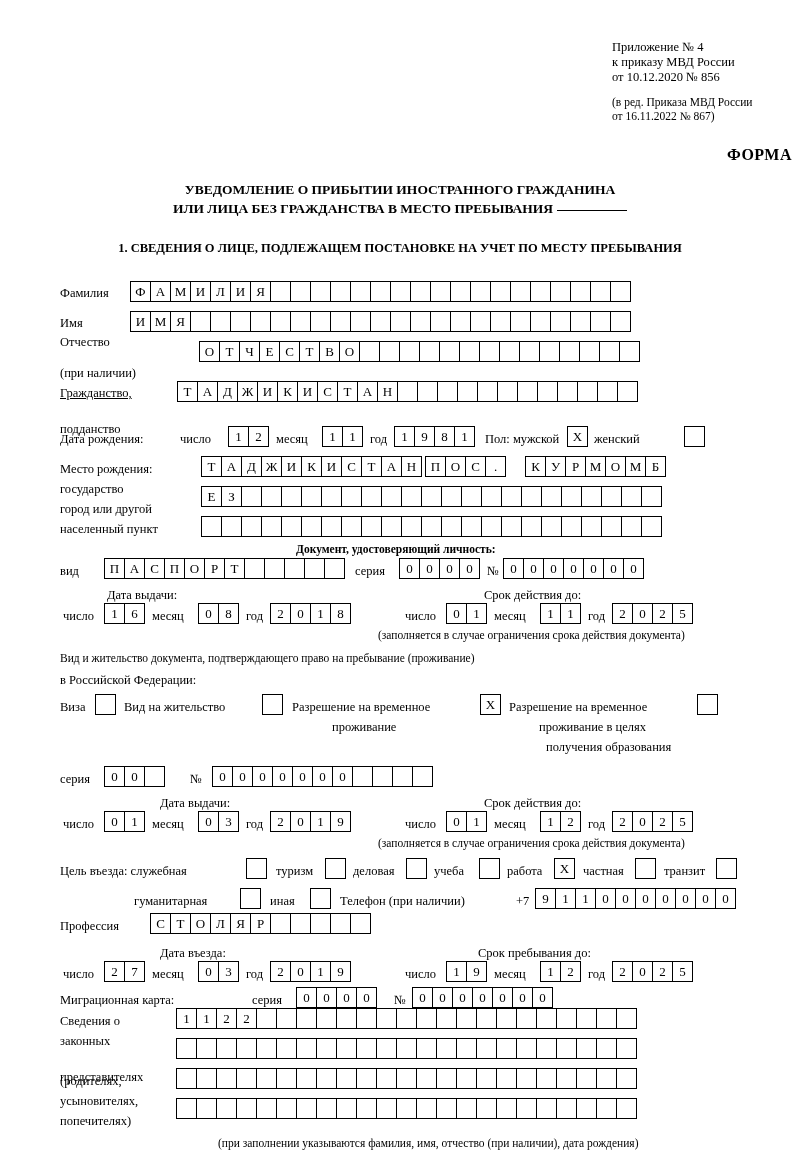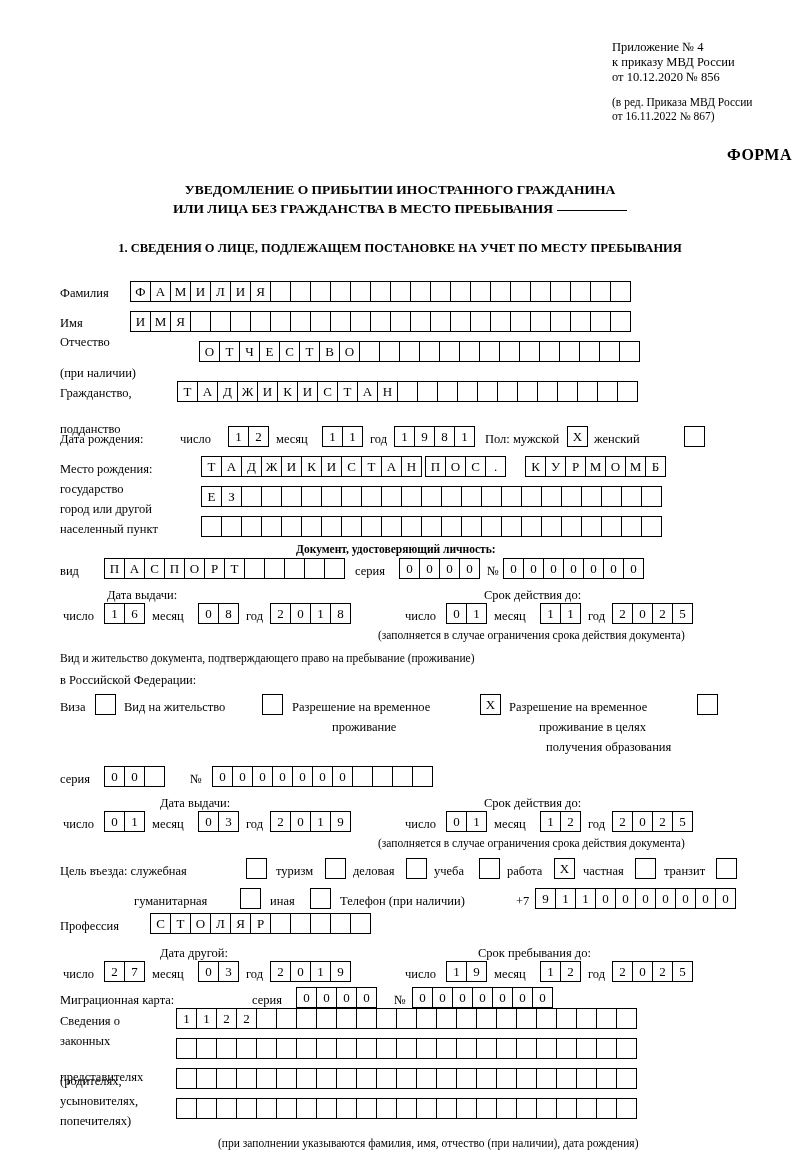--- a/index.html
+++ b/index.html
@@ -161,21 +161,21 @@
       <div class="cell"></div>
       <div class="cell"></div>
       <div class="cell"></div>
       <div class="cell"></div>
       <div class="cell"></div>
       <div class="cell"></div>
       <div class="cell"></div>
       <div class="cell"></div>
     </div>
 
-  <div class="t" style="left:60px;top:386px;">Гражданство,</div>
+  <div class="t" style="left:60px;top:386px;text-decoration:underline;">Гражданство,</div>
   <div class="t" style="left:60px;top:422px;">подданство</div>
   <div class="cells" id="c-citz" style="left:177px;top:381px;">
       <div class="cell">Т</div>
       <div class="cell">А</div>
       <div class="cell">Д</div>
       <div class="cell">Ж</div>
       <div class="cell">И</div>
       <div class="cell">К</div>
       <div class="cell">И</div>
       <div class="cell">С</div>
@@ -497,21 +497,21 @@
       <div class="cell">Л</div>
       <div class="cell">Я</div>
       <div class="cell">Р</div>
       <div class="cell"></div>
       <div class="cell"></div>
       <div class="cell"></div>
       <div class="cell"></div>
       <div class="cell"></div>
     </div>
 
-  <div class="t" style="left:160px;top:946px;">Дата другой:</div>
+  <div class="t" style="left:160px;top:946px;">Дата въезда:</div>
   <div class="t" style="left:478px;top:946px;">Срок пребывания до:</div>
 
   <div class="t" style="left:63px;top:967px;">число</div>
   <div class="cells" id="c-eday" style="left:104px;top:961px;">
       <div class="cell">2</div>
       <div class="cell">7</div>
     </div>
   <div class="t" style="left:152px;top:967px;">месяц</div>
   <div class="cells" id="c-emon" style="left:198px;top:961px;">
       <div class="cell">0</div>

